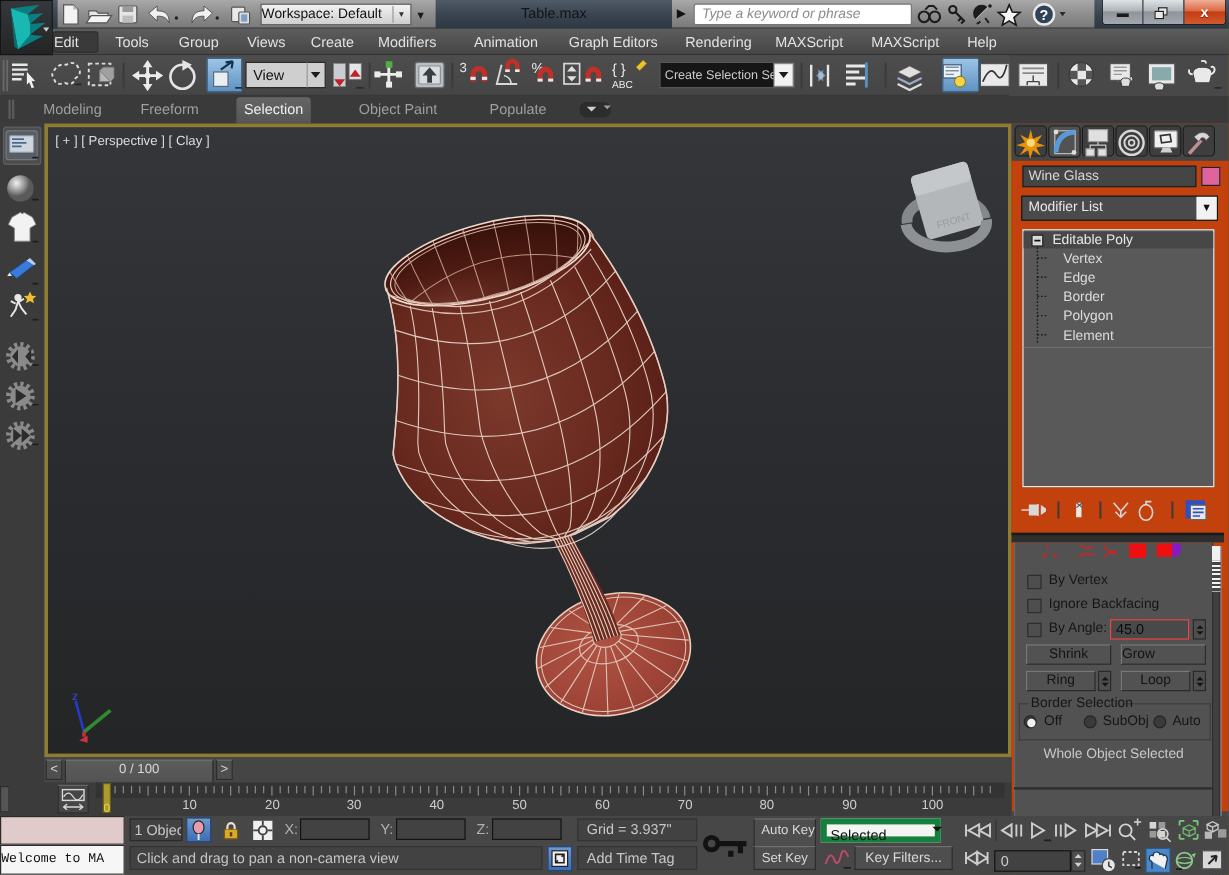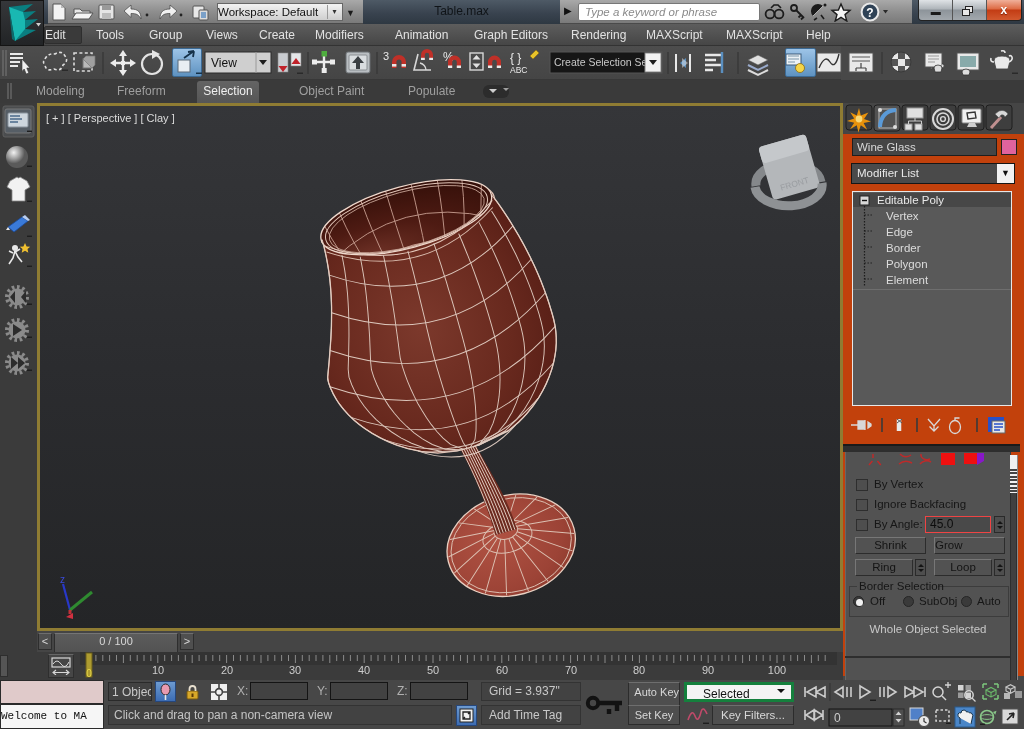--- a/index.html
+++ b/index.html
@@ -702,21 +702,21 @@
   </svg>
   <div class="abs" style="left:481px;top:25px;width:100px;height:20px;background:#424242;border:1px solid #333;line-height:19px;padding-left:7px">Add Time Tag</div>
 
   <svg class="abs" style="left:585px;top:10px" width="40" height="30" viewBox="0 0 40 30">
     <circle cx="8" cy="13" r="5.2" fill="none" stroke="#121212" stroke-width="4"></circle>
     <path d="M13 13 h24 m-5 2 v6 m-8 -2 v5" stroke="#121212" stroke-width="4.4" fill="none"></path>
   </svg>
 
   <div class="abs" style="left:628px;top:2px;width:52px;height:32px;background:#4e4e4e;border:1px solid #2c2c2c;border-top-color:#6e6e6e;text-align:right;line-height:18px;color:#d8d8d8;font-size:11px">Auto Key</div>
   <div class="abs" style="left:628px;top:25px;width:52px;height:20px;background:#4e4e4e;border:1px solid #2c2c2c;border-top-color:#6e6e6e;text-align:center;line-height:18px;color:#d8d8d8;font-size:11px">Set Key</div>
-  <div class="abs" style="left:684px;top:2px;width:110px;height:20px;background:#f4f4f4;border:3px solid #15803d;color:#111;line-height:18px;padding-left:16px">Selected</div>
+  <div class="abs" style="left:684px;top:2px;width:100px;height:20px;background:#f4f4f4;border:5px solid #15803d;color:#111;line-height:18px;padding-left:3px">Selected</div>
   <div class="abs" style="left:777px;top:9px;width:0;height:0;border:4px solid transparent;border-top-color:#111"></div>
   <svg class="abs" style="left:686px;top:26px" width="24" height="20" viewBox="0 0 24 20">
     <path d="M2 14 q4 -12 7 -4 q3 8 6 -4 q2 -7 6 2" fill="none" stroke="#c04a6a" stroke-width="1.6"></path>
     <path d="M17 18 l6 0 0 -1.4 -6 0 z" fill="#1e1e1e"></path>
   </svg>
   <div class="abs" style="left:712px;top:25px;width:82px;height:20px;background:#4e4e4e;border:1px solid #2c2c2c;border-top-color:#6e6e6e;text-align:center;line-height:18px;color:#d8d8d8;font-size:11.5px">Key Filters...</div>
   <svg id="playback" class="abs" style="left:798px;top:1px" width="226" height="47" viewBox="0 0 226 47">
     <g stroke="#cccccc" stroke-width="1.6" fill="none">
       <path d="M7 6 v10 M18 6 l-9 5 l9 5 z M27 6 l-9 5 l9 5 z"></path>
       <path d="M32 2 v18" stroke="#3a3a3a"></path>

